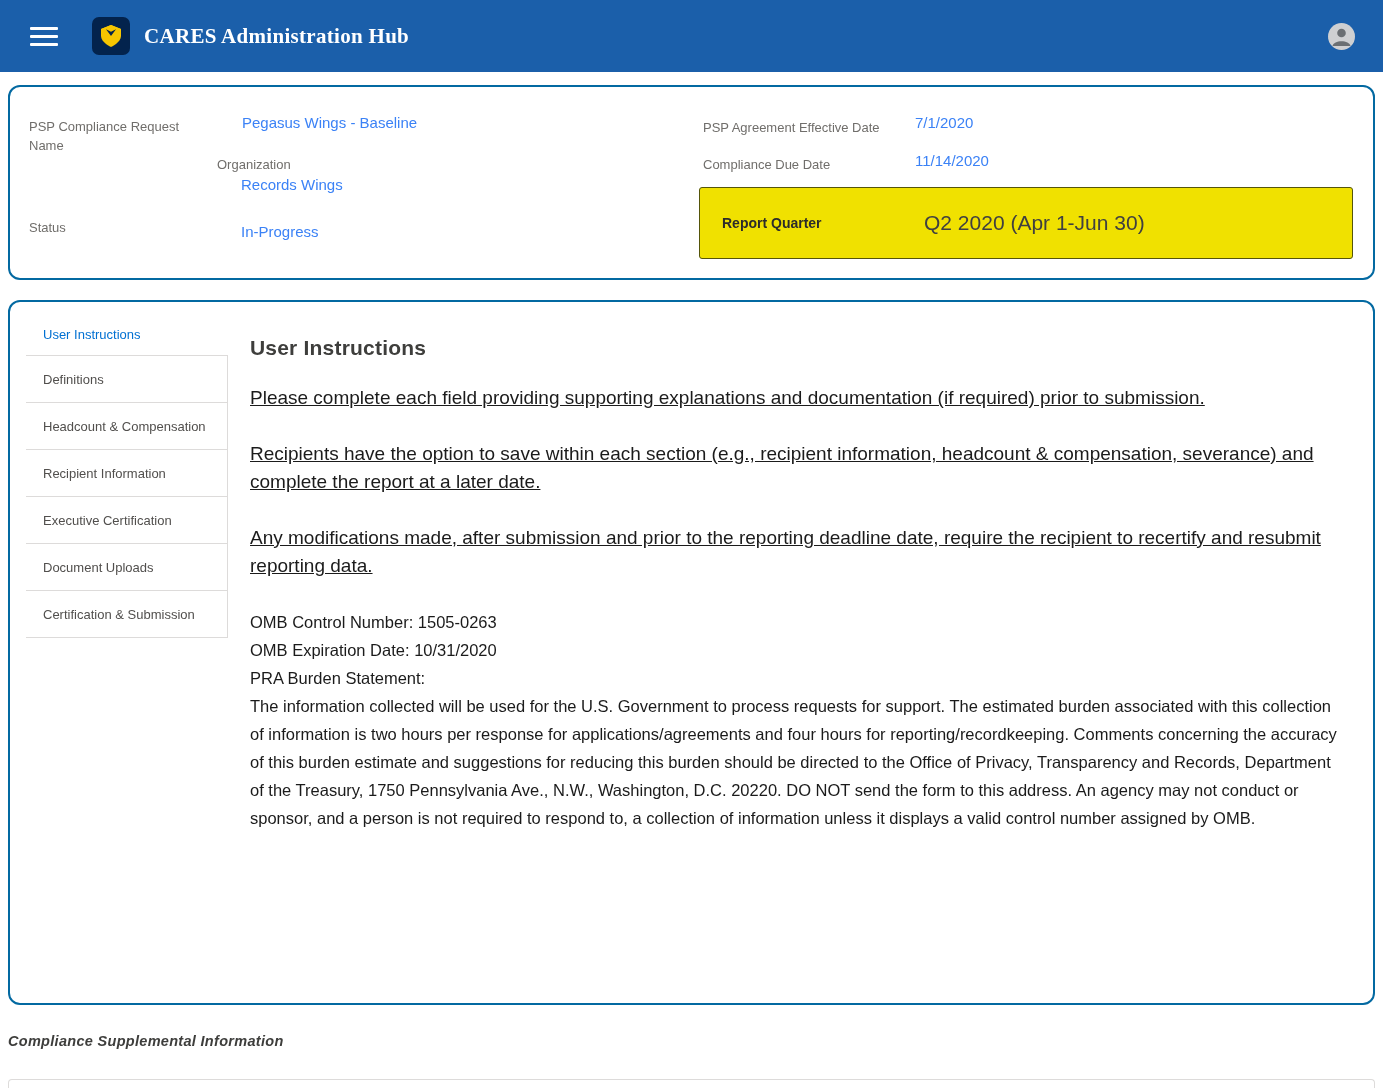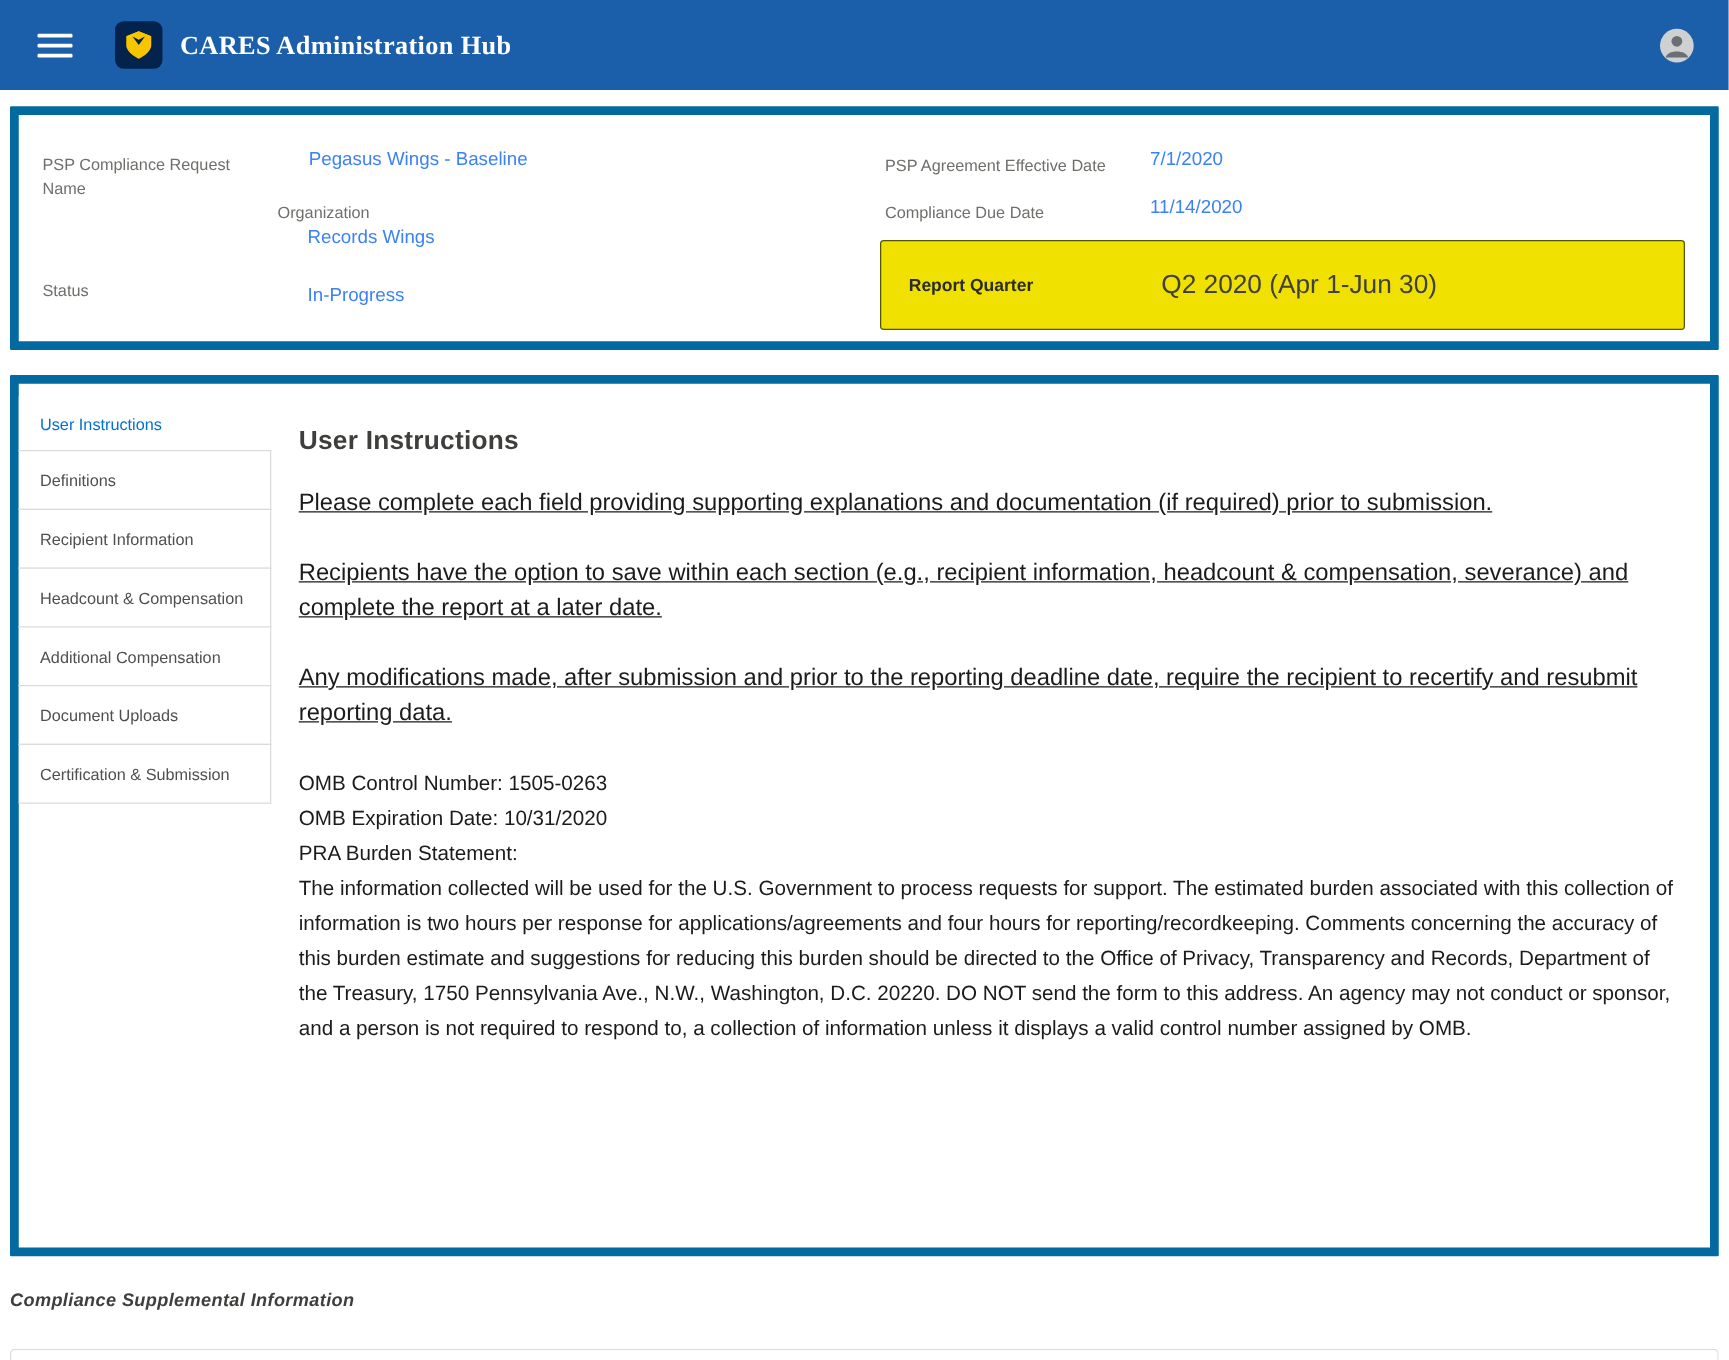--- a/index.html
+++ b/index.html
@@ -24,21 +24,21 @@
   }
   .header-spacer { flex: 1; }
   .avatar {
     width: 27px; height: 27px; border-radius: 50%; background: #cfd0d2;
     display: flex; align-items: center; justify-content: center; cursor: pointer;
   }
 
   
   .page { padding: 13px 8px 0 8px; }
   .card {
-    background: #ffffff; border: 7px solid #0369a1; border-radius: 1px;
+    background: #ffffff; border: 2px solid #0369a1; border-radius: 12px; padding-left: 16px;
   }
 
   
   .summary-card { position: relative; height: 195px; margin-bottom: 20px; }
   .field-label { font-size: 13px; color: #706e6b; line-height: 19px; }
   .field-value { font-size: 15px; color: #3b82f6; }
   .pos { position: absolute; }
 
   .quarter-box {
     position: absolute; left: 689px; right: 20px; top: 100px; height: 72px;
@@ -134,27 +134,27 @@
   <section class="card main-card">
 
     <nav class="side-tabs">
       <div class="tab active">
         <span>User Instructions</span>
       </div>
       <div class="tab">
         <span>Definitions</span>
       </div>
       <div class="tab">
+        <span>Headcount &amp; Compensation</span>
+      </div>
+      <div class="tab">
         <span>Recipient Information</span>
       </div>
       <div class="tab">
-        <span>Headcount &amp; Compensation</span>
-      </div>
-      <div class="tab">
-        <span>Additional Compensation</span>
+        <span>Executive Certification</span>
       </div>
       <div class="tab">
         <span>Document Uploads</span>
       </div>
       <div class="tab">
         <span>Certification &amp; Submission</span>
       </div>
     </nav>
 
     <div class="tab-content">

